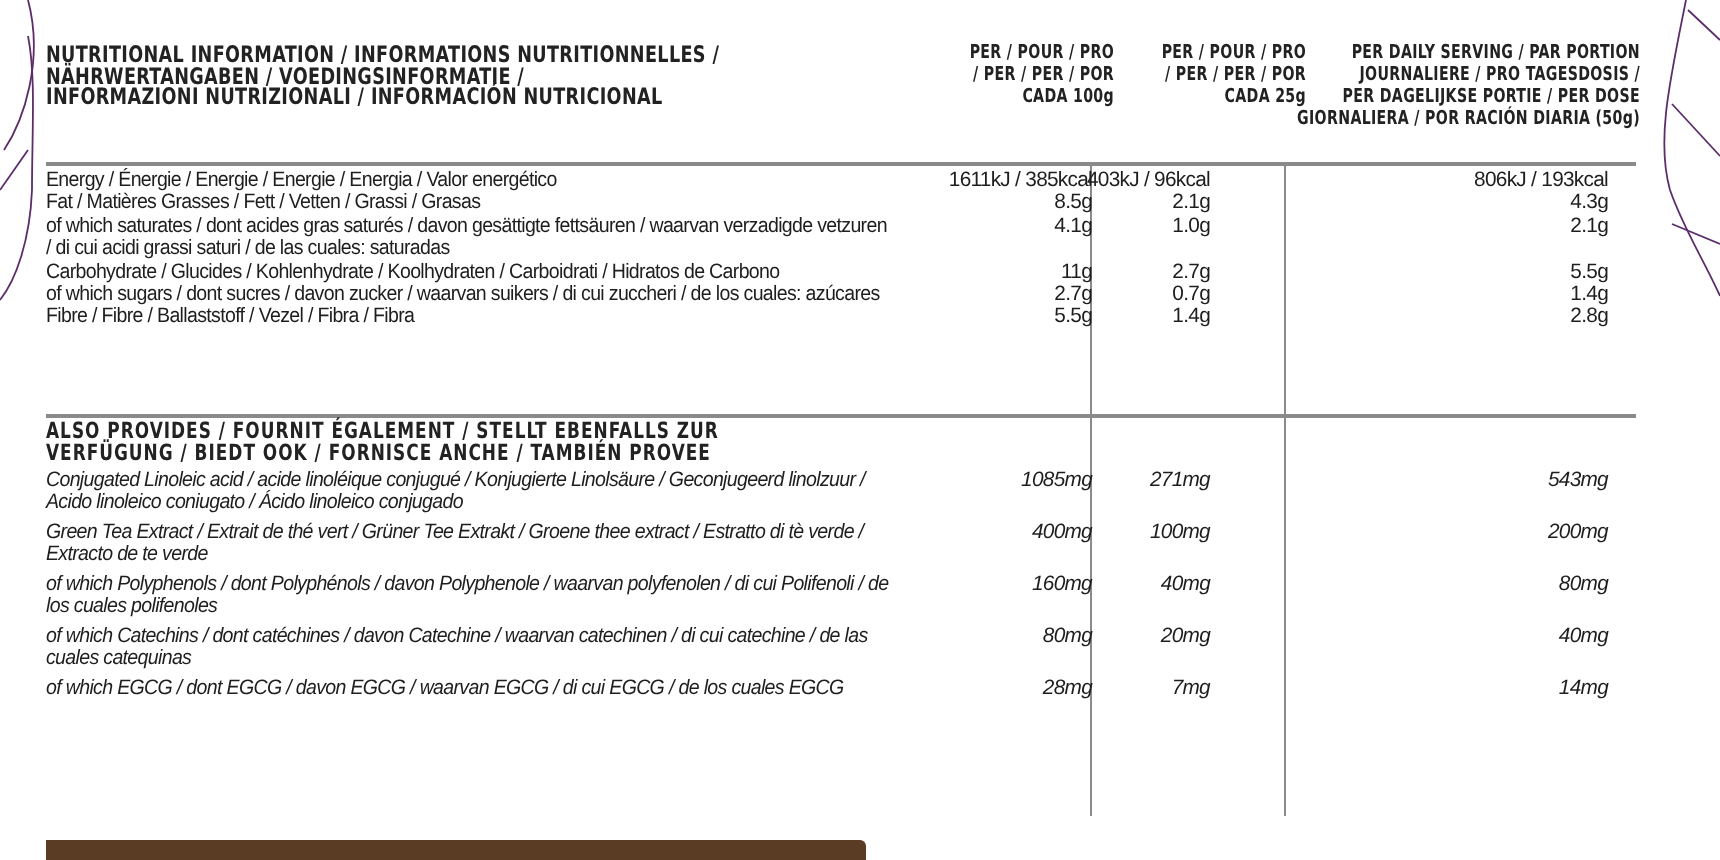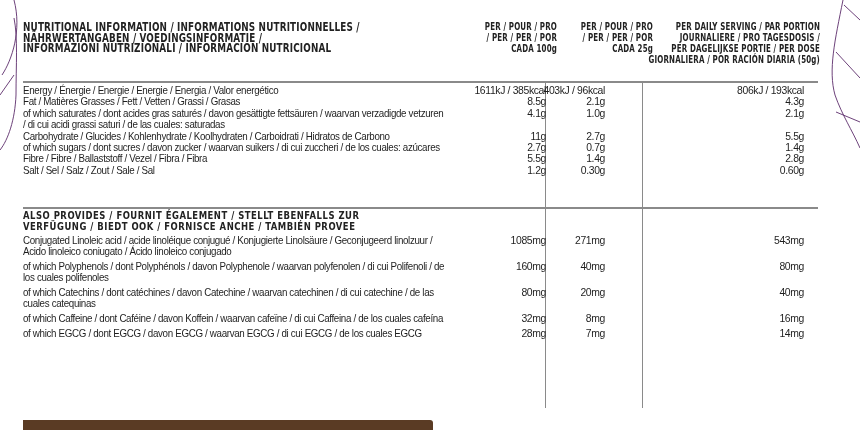--- a/index.html
+++ b/index.html
@@ -11,21 +11,21 @@
   .c1h{left:432px;top:21px;width:125px;transform:scaleX(0.82);transform-origin:100% 0;right:auto;}
   .c2h{left:528px;top:21px;width:125px;transform:scaleX(0.82);transform-origin:100% 0;}
   .c3h{left:560px;top:21px;width:260px;transform:scaleX(0.82);transform-origin:100% 0;}
   .rule{position:absolute;left:23px;width:795px;height:2px;background:#8a8a8a;}
   .vrule{position:absolute;width:1.3px;background:#8a8a8a;}
   .rows{position:absolute;left:23px;width:795px;}
   .row{position:relative;font-size:10.4px;line-height:11.4px;letter-spacing:-0.35px;}
   .row .lab{display:block;width:450px;transform:scaleX(0.94);transform-origin:0 0;}
   .row .v{position:absolute;top:0;text-align:right;white-space:nowrap;}
   .v1{right:272px;margin-left:29px;} .v2{right:213px;} .v3{right:14px;}
-  .sec2 .row{margin-bottom:3.2px;}
+  .sec2 .row{margin-bottom:3.2px;font-style:italic;}
   .sec2hdr{position:absolute;left:23px;top:210px;font-family:"DejaVu Sans Condensed","DejaVu Sans",sans-serif;font-weight:bold;font-size:11.2px;line-height:11px;letter-spacing:0.6px;transform:scaleX(0.84);transform-origin:0 0;color:#222;}
   .brownbar{position:absolute;left:23px;top:420px;width:410px;height:12px;background:#5a3b24;border-top-right-radius:3px;}
 </style>
 </head>
 <body>
 
 <svg class="deco" viewBox="0 0 860 430">
   <path d="M14 0 C22 30, 12 60, 2 75" stroke="#5c2d6b" stroke-width="0.9" fill="none"></path>
   <path d="M14 18 C18 38, 16 65, 16 95 C15 120, 8 140, 0 150" stroke="#5c2d6b" stroke-width="0.9" fill="none"></path>
   <path d="M0 95 L14 75" stroke="#5c2d6b" stroke-width="0.9" fill="none"></path>
@@ -95,59 +95,53 @@
     <span class="v v1">2.7g</span>
     <span class="v v2">0.7g</span>
     <span class="v v3">1.4g</span>
   </div>
   <div class="row">
     <span class="lab">Fibre / Fibre / Ballaststoff / Vezel / Fibra / Fibra</span>
     <span class="v v1">5.5g</span>
     <span class="v v2">1.4g</span>
     <span class="v v3">2.8g</span>
   </div>
-  <div class="row">
-    <span class="lab">Salt / Sel / Salz / Zout / Sale / Sal</span>
-    <span class="v v1">1.2g</span>
-    <span class="v v2">0.30g</span>
-    <span class="v v3">0.60g</span>
-  </div>
 </div>
 
 <div class="sec2hdr">
   <div>ALSO PROVIDES / FOURNIT ÉGALEMENT / STELLT EBENFALLS ZUR</div>
   <div>VERFÜGUNG / BIEDT OOK / FORNISCE ANCHE / TAMBIÉN PROVEE</div>
 </div>
 
 <div class="rows sec2" style="top:235px">
   <div class="row">
     <span class="lab">Conjugated Linoleic acid / acide linoléique conjugué / Konjugierte Linolsäure / Geconjugeerd linolzuur / Acido linoleico coniugato / Ácido linoleico conjugado</span>
     <span class="v v1">1085mg</span>
     <span class="v v2">271mg</span>
     <span class="v v3">543mg</span>
   </div>
   <div class="row">
+    <span class="lab">Green Tea Extract / Extrait de thé vert / Grüner Tee Extrakt / Groene thee extract / Estratto di tè verde / Extracto de te verde</span>
+    <span class="v v1">400mg</span>
+    <span class="v v2">100mg</span>
+    <span class="v v3">200mg</span>
+  </div>
+  <div class="row">
     <span class="lab">of which Polyphenols / dont Polyphénols / davon Polyphenole / waarvan polyfenolen / di cui Polifenoli / de los cuales polifenoles</span>
     <span class="v v1">160mg</span>
     <span class="v v2">40mg</span>
     <span class="v v3">80mg</span>
   </div>
   <div class="row">
     <span class="lab">of which Catechins / dont catéchines / davon Catechine / waarvan catechinen / di cui catechine / de las cuales catequinas</span>
     <span class="v v1">80mg</span>
     <span class="v v2">20mg</span>
     <span class="v v3">40mg</span>
   </div>
   <div class="row">
-    <span class="lab">of which Caffeine / dont Caféine / davon Koffein / waarvan cafeïne / di cui Caffeina / de los cuales cafeína</span>
-    <span class="v v1">32mg</span>
-    <span class="v v2">8mg</span>
-    <span class="v v3">16mg</span>
-  </div>
-  <div class="row">
     <span class="lab" style="width:470px">of which EGCG / dont EGCG / davon EGCG / waarvan EGCG / di cui EGCG / de los cuales EGCG</span>
     <span class="v v1">28mg</span>
     <span class="v v2">7mg</span>
     <span class="v v3">14mg</span>
   </div>
 </div>
 
 <div class="brownbar"></div>
 
 </body></html>

